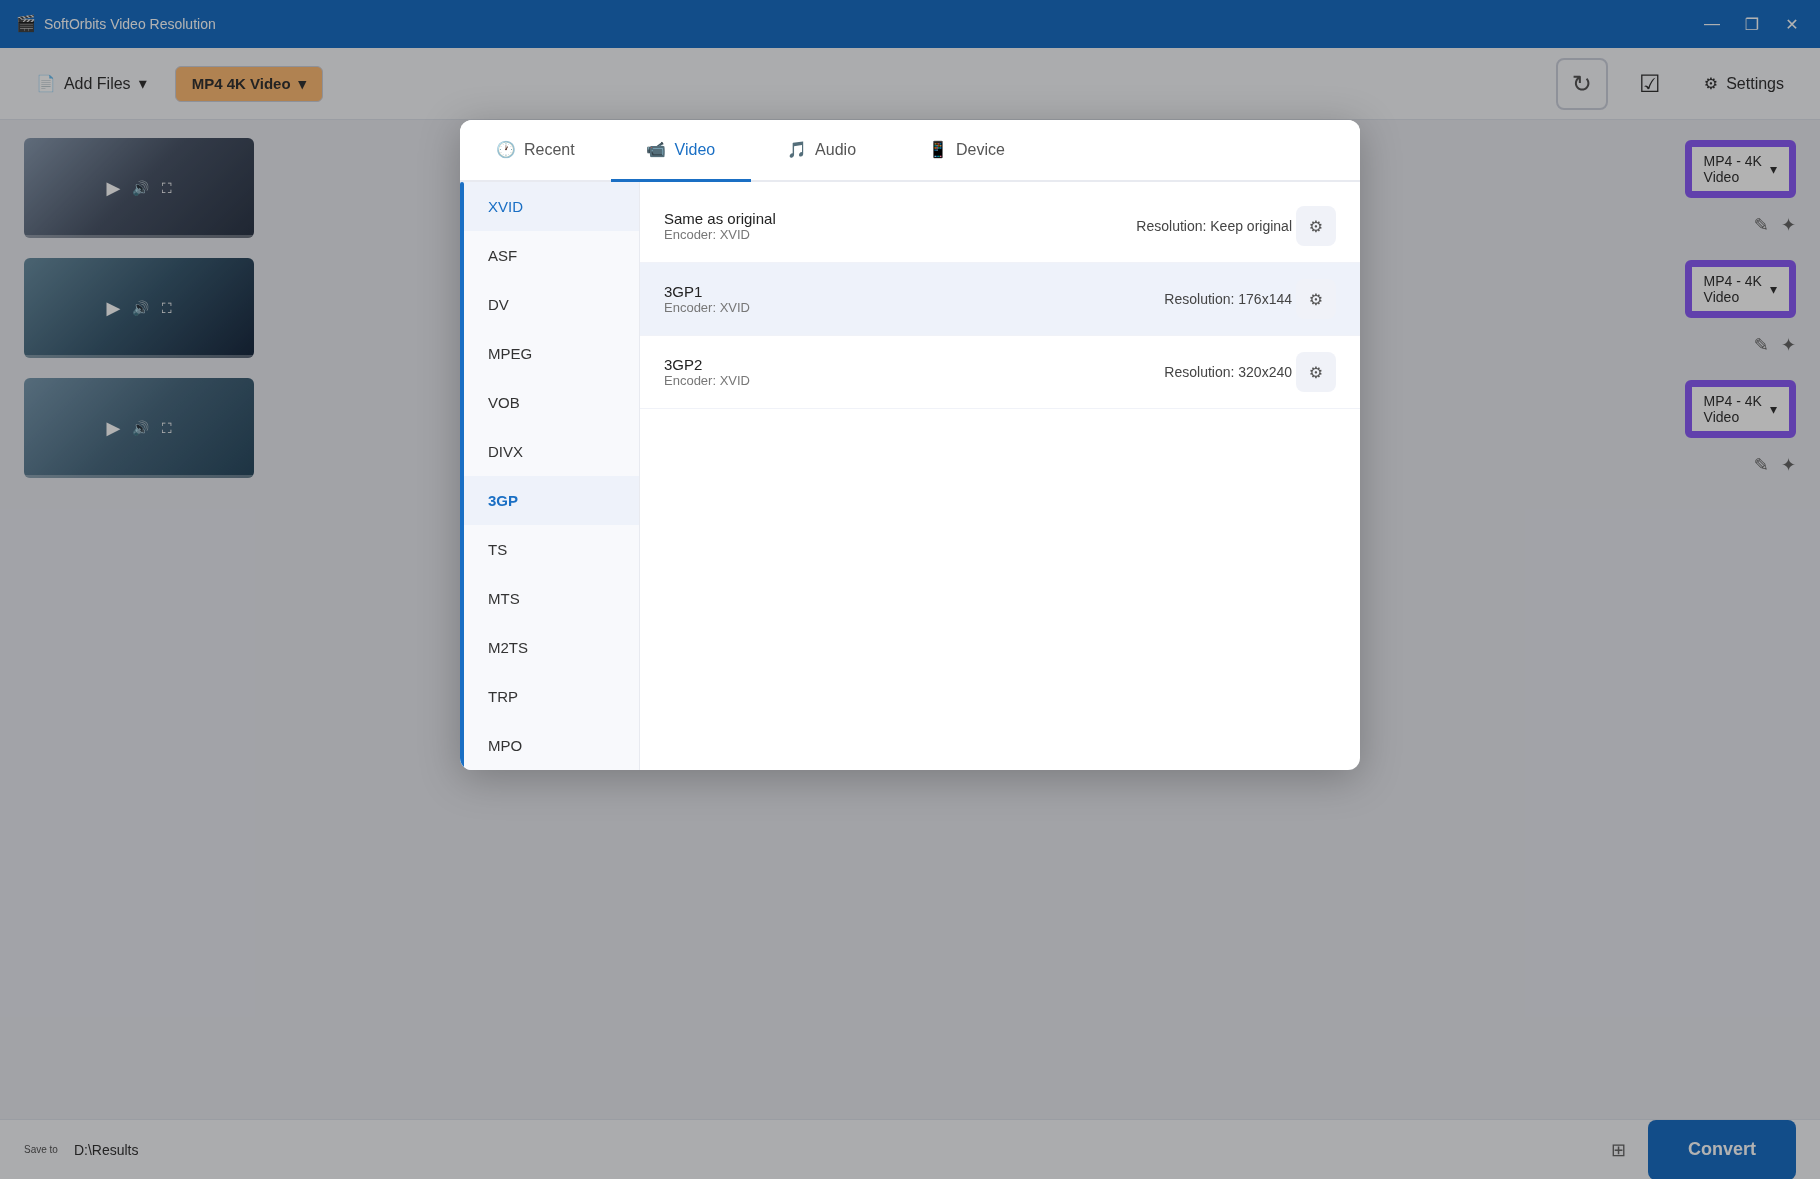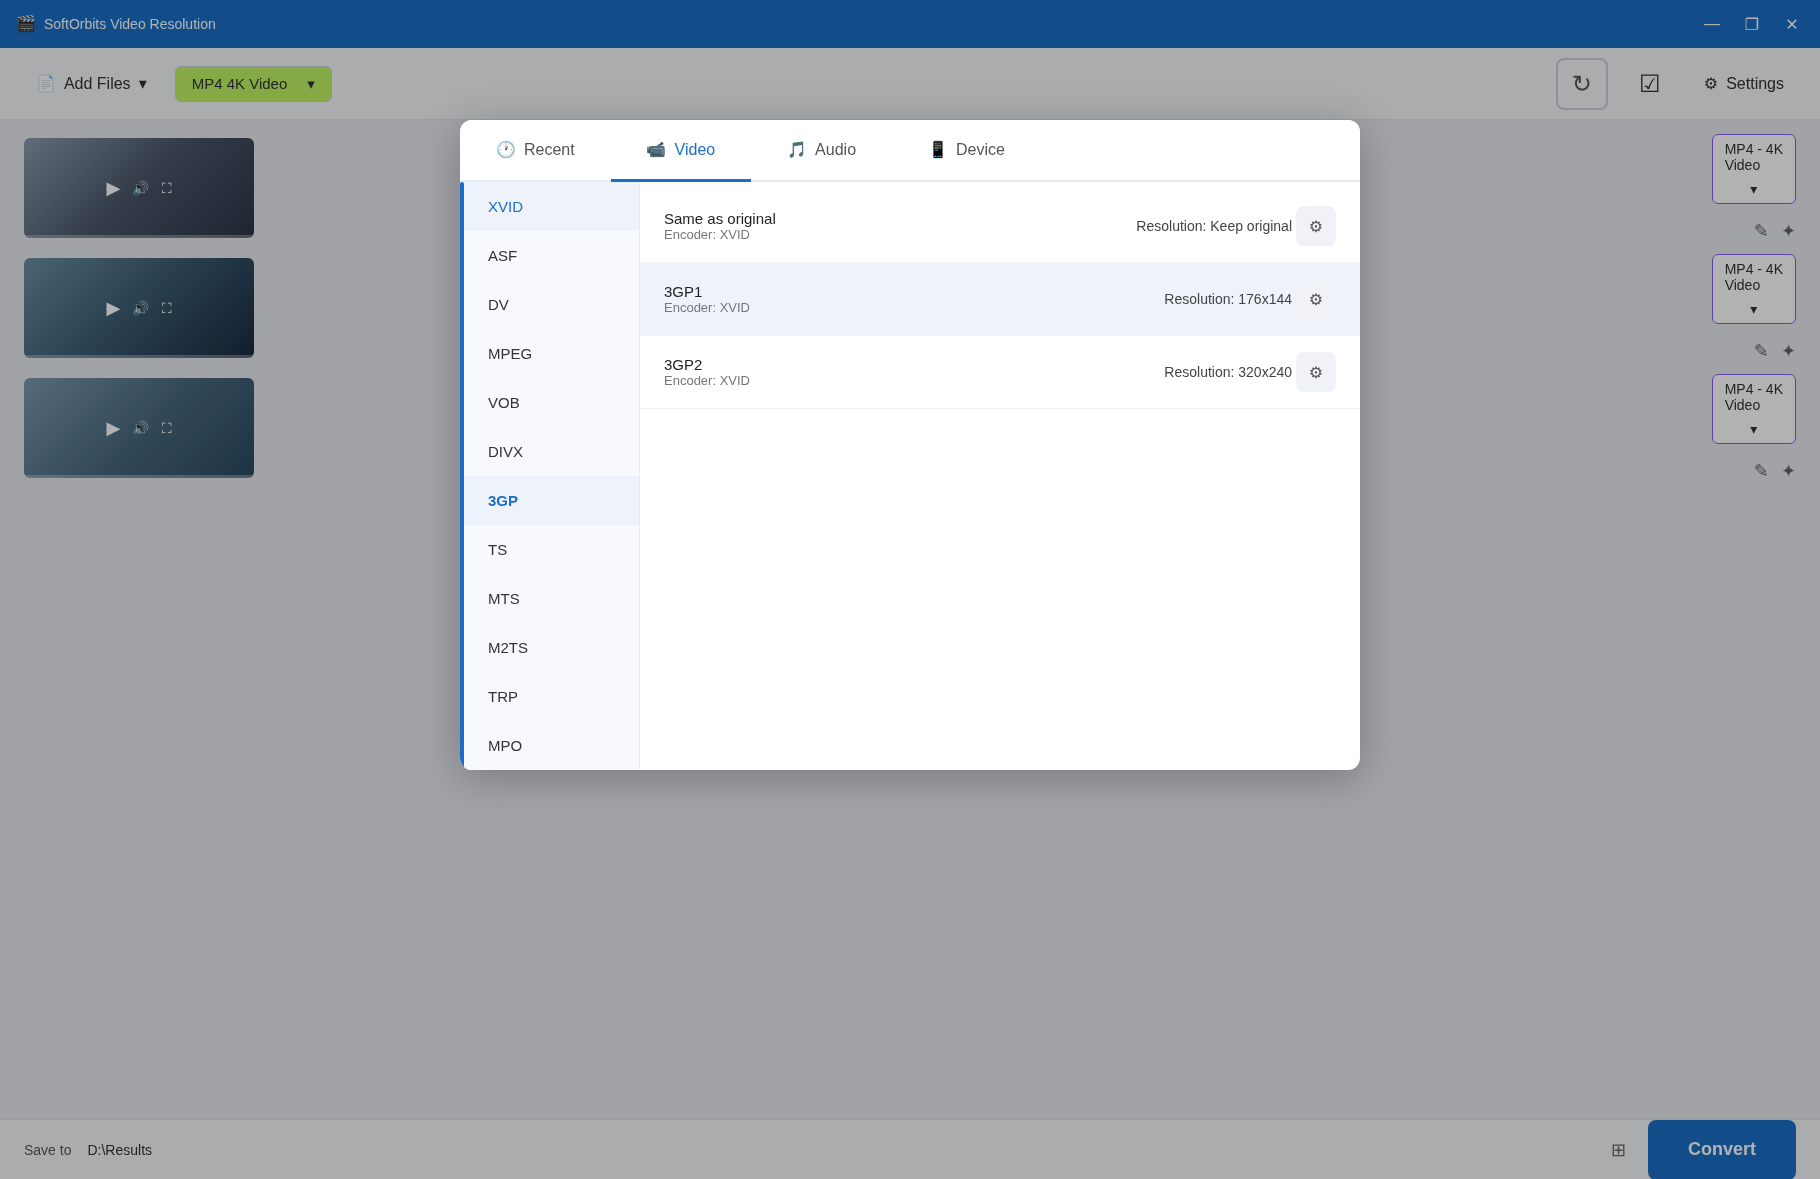--- a/index.html
+++ b/index.html
@@ -69,29 +69,29 @@
       border: none;
       font-size: 16px;
       color: #333;
       cursor: pointer;
       padding: 8px 12px;
       border-radius: 6px;
     }
     .format-selector {
       display: flex;
       align-items: center;
-      gap: 20px;
-      background: #bef264;
+      gap: 8px;
+      background: #fdba74;
       border: 1px solid #ccd0dc;
       border-radius: 6px;
       padding: 8px 16px;
       font-size: 15px;
       color: #333;
       cursor: pointer;
-      font-weight: 400;
+      font-weight: 700;
     }
     .toolbar-spacer { flex: 1; }
     .refresh-btn {
       width: 52px;
       height: 52px;
       border: 2px solid #ccd0dc;
       border-radius: 8px;
       background: transparent;
       display: flex;
       align-items: center;
@@ -179,31 +179,30 @@
     
     .thumb-1 { background: linear-gradient(135deg, #8a9bb0 0%, #4a5568 50%, #2d3748 100%); }
     .thumb-2 { background: linear-gradient(135deg, #6b8fa3 0%, #3a5a70 50%, #1a2a40 100%); }
     .thumb-3 { background: linear-gradient(135deg, #7a9ab0 0%, #4a6a80 50%, #2a4a60 100%); }
 
     .video-info {
       flex: 1;
     }
     .format-dropdown {
       background: white;
-      border: 1px solid #8b5cf6;
+      border: 7px solid #8b5cf6;
       border-radius: 6px;
       padding: 6px 12px;
       display: flex;
       align-items: center;
       gap: 8px;
       cursor: pointer;
       font-size: 14px;
       color: #333;
       font-weight: 500;
-      flex-direction: column;
     }
 
     .video-actions {
       display: flex;
       gap: 12px;
       margin-top: 8px;
     }
     .action-btn {
       background: transparent;
       border: none;
@@ -219,21 +218,21 @@
       border-top: 1px solid #dde1ea;
       display: flex;
       align-items: center;
       padding: 0 24px;
       gap: 16px;
       position: absolute;
       bottom: 0;
       left: 0;
       right: 0;
     }
-    .save-to-label { font-size: 14px; color: #555; }
+    .save-to-label { font-size: 10px; color: #555; }
     .save-path { font-size: 14px; color: #333; font-weight: 500; }
     .bottom-spacer { flex: 1; }
     .layout-btn {
       background: transparent;
       border: none;
       cursor: pointer;
       font-size: 18px;
       color: #666;
       padding: 6px;
     }

